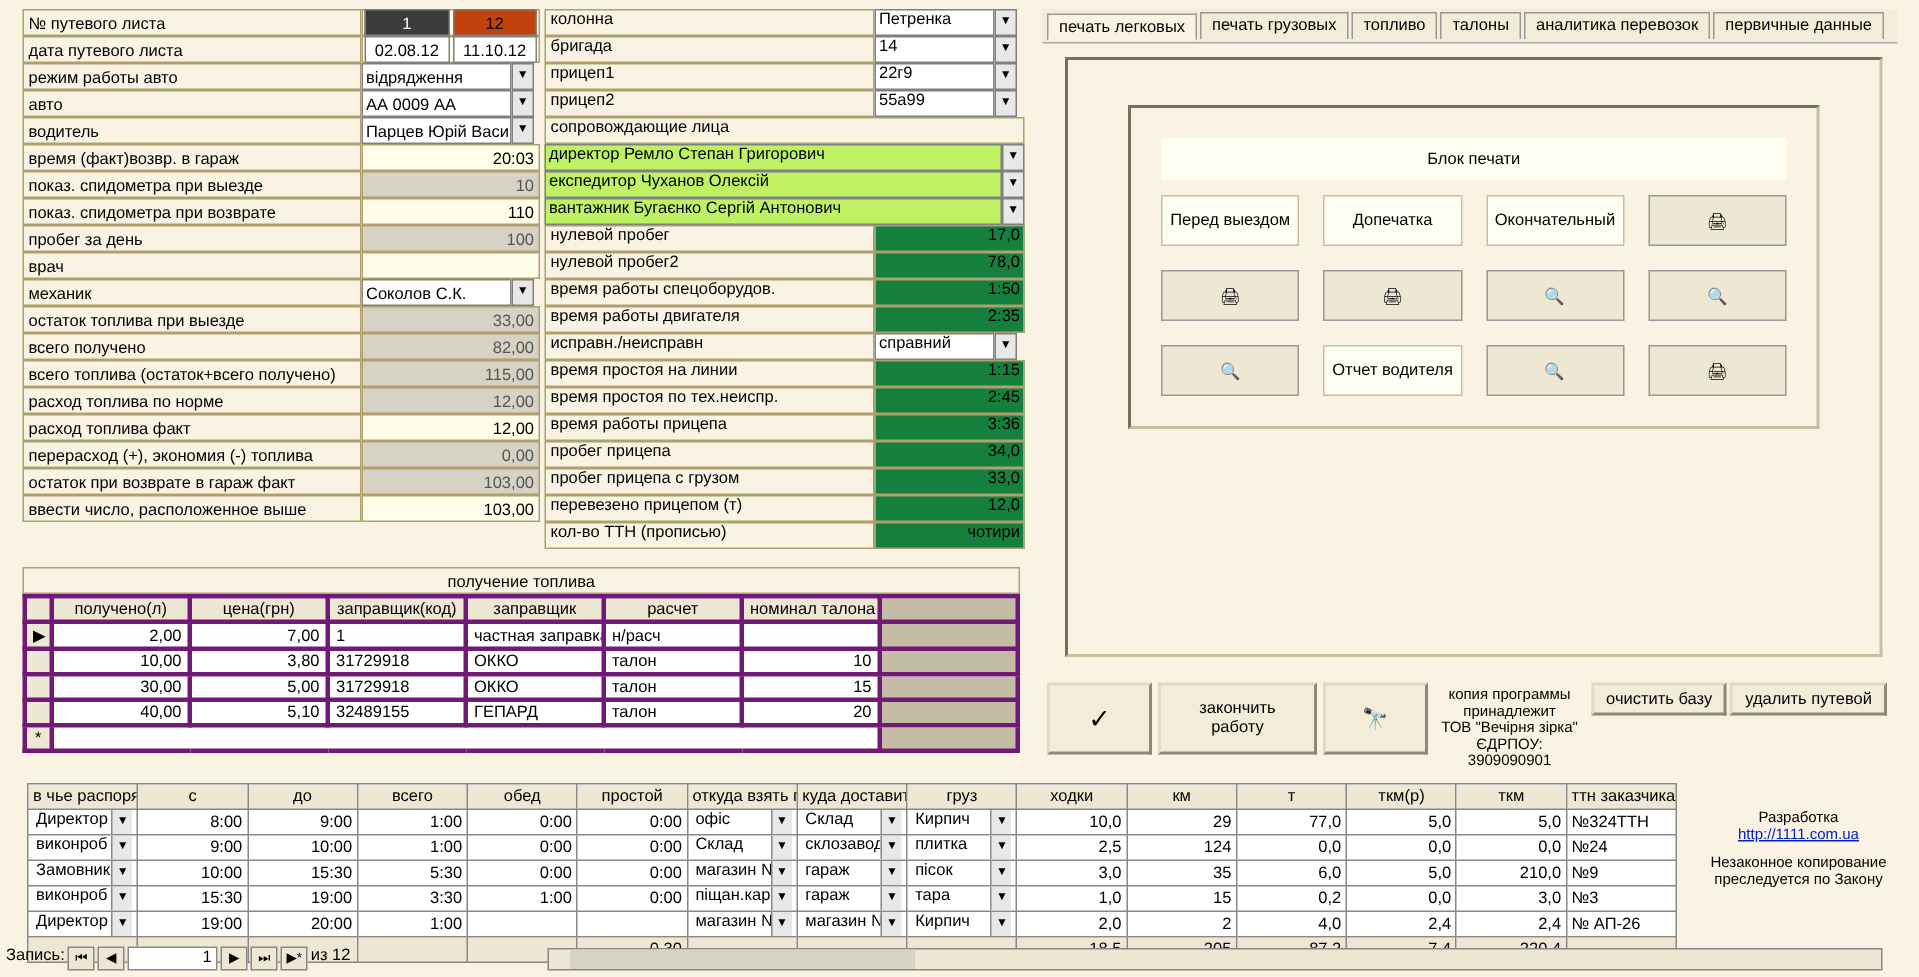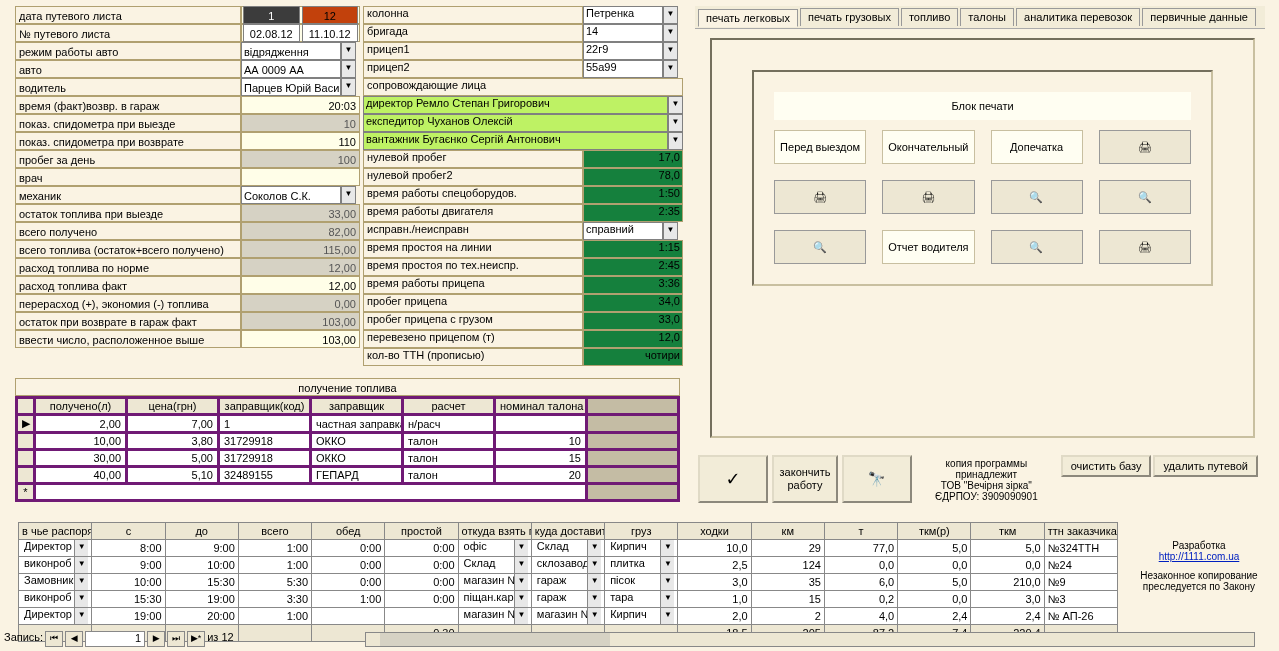--- a/index.html
+++ b/index.html
@@ -79,25 +79,25 @@
 
   .hscroll{ position:absolute; left:365px; bottom:4px; width:890px; height:15px; border:1px solid #888; background:#EDE7D3;}
   .hthumb{ position:absolute; left:14px; top:0; bottom:0; width:230px; background:#D6D2C4;}
 </style>
 </head>
 <body>
 
 <div class="col-left">
   <div id="left-rows">
       <div class="lab-row">
+        <div class="lab">№ путевого листа</div>
+        <div class="val"></div>
+      </div>
+      <div class="lab-row">
         <div class="lab">дата путевого листа</div>
-        <div class="val"></div>
-      </div>
-      <div class="lab-row">
-        <div class="lab">№ путевого листа</div>
         <div class="val"></div>
       </div>
       <div class="lab-row">
         <div class="lab">режим работы авто</div>
         <div class="combo-wrap">
           <div class="combo-in">відрядження</div>
           <div class="combo-btn">▼</div>
         </div>
       </div>
       <div class="lab-row">
@@ -298,38 +298,38 @@
       <div class="tab">талоны</div>
       <div class="tab">аналитика перевозок</div>
       <div class="tab">первичные данные</div>
     </div>
 </div>
 <div class="panel-outer">
   <div class="panel-inner">
     <div class="block-title">Блок печати</div>
     <div class="grid3" id="grid3">
         <div class="hl">Перед выездом</div>
+        <div class="hl">Допечатка</div>
         <div class="hl">Окончательный</div>
-        <div class="hl">Допечатка</div>
         <div class="btn">🖨</div>
         <div class="btn">🖨</div>
         <div class="btn">🖨</div>
         <div class="btn">🔍</div>
         <div class="btn">🔍</div>
         <div class="btn">🔍</div>
         <div class="hl">Отчет водителя</div>
         <div class="btn">🔍</div>
         <div class="btn">🖨</div>
       </div>
   </div>
 </div>
 
 <div class="btmstrip">
   <div class="bigbtn" style="width:70px;font-size:18px;">✓</div>
-  <div class="bigbtn" style="width:66px;white-space:pre-line;line-height:13px;">закончить
+  <div class="bigbtn" style="width:106px;white-space:pre-line;line-height:13px;">закончить
 работу</div>
   <div class="bigbtn" style="width:70px;font-size:14px;">🔭</div>
   <div class="lic">
     <div>копия программы  принадлежит</div>
     <div>ТОВ "Вечірня зірка"</div>
     <div>ЄДРПОУ: 3909090901</div>
   </div>
   <div style="display:flex;flex-direction:row;gap:2px;">
     <div class="bigbtn" style="height:22px;">очистить базу</div>
     <div class="bigbtn" style="height:22px;">удалить путевой</div>

